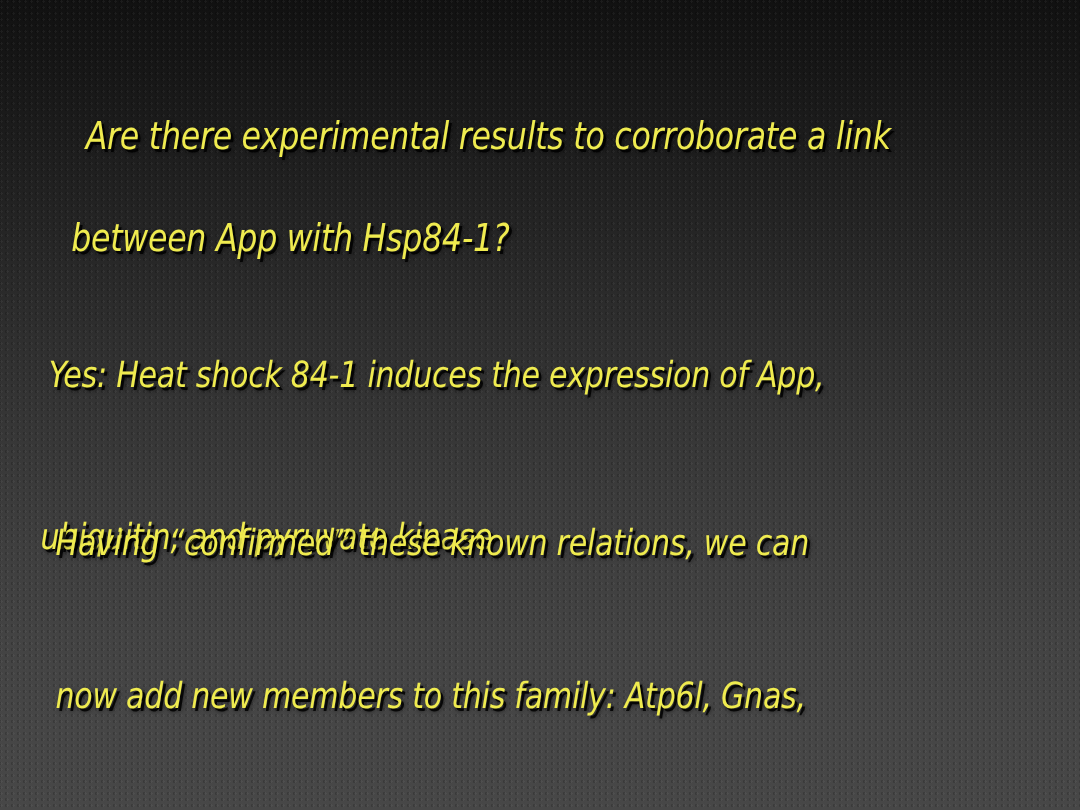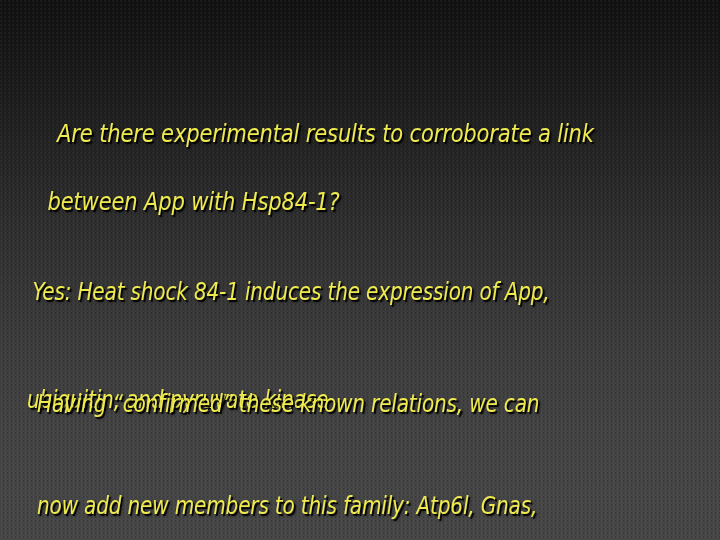--- a/index.html
+++ b/index.html
@@ -41,21 +41,20 @@
       radial-gradient(circle at 2px 3px, rgba(0,0,0,0.22) 0.7px, transparent 0.9px);
     background-size: 4px 4px, 4px 4px;
     background-position: 0 0, 2px 2px;
     opacity: 0.85;
   }
 
   .content {
     position: absolute;
     inset: 0;
     z-index: 2;
-    margin-top: 42px;
   }
 
   .txt {
     position: absolute;
     color: #efeb4f;
     font-style: italic;
     font-weight: 400;
     font-family: "DejaVu Sans", sans-serif;
     font-stretch: condensed;
     text-shadow:

